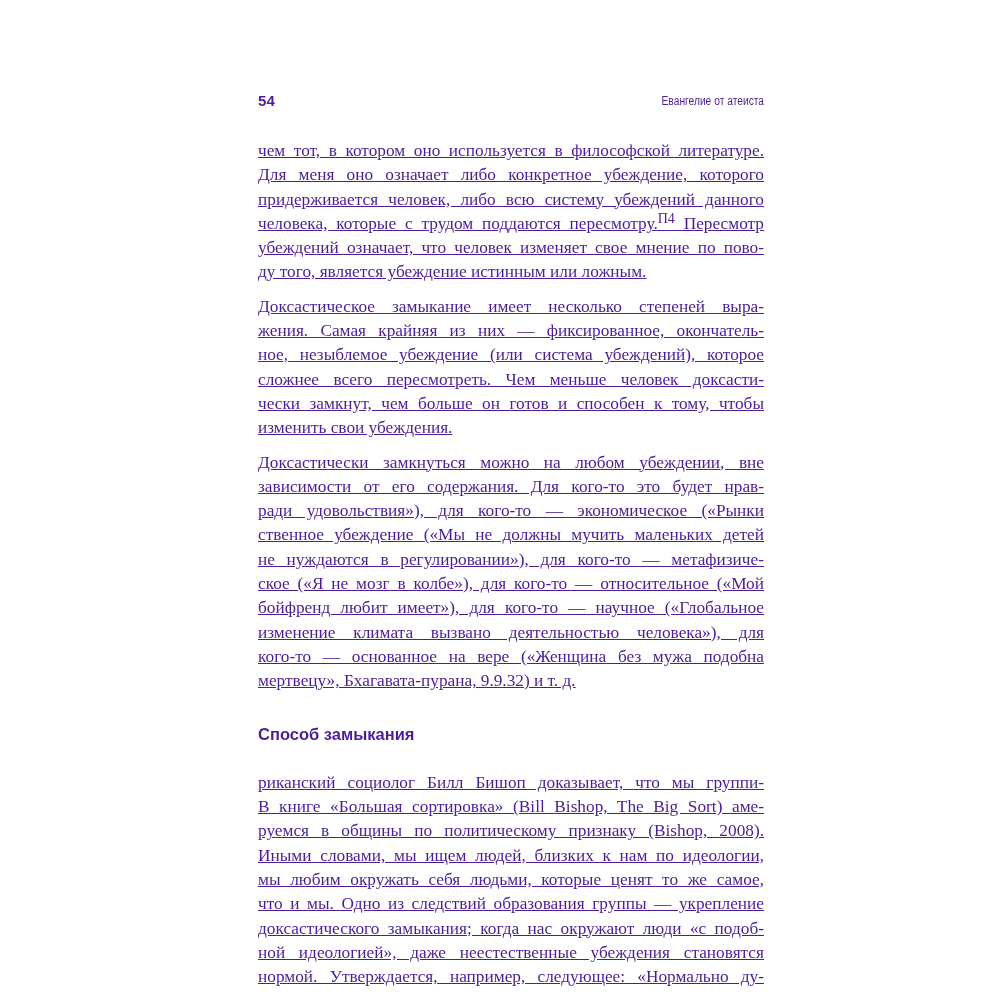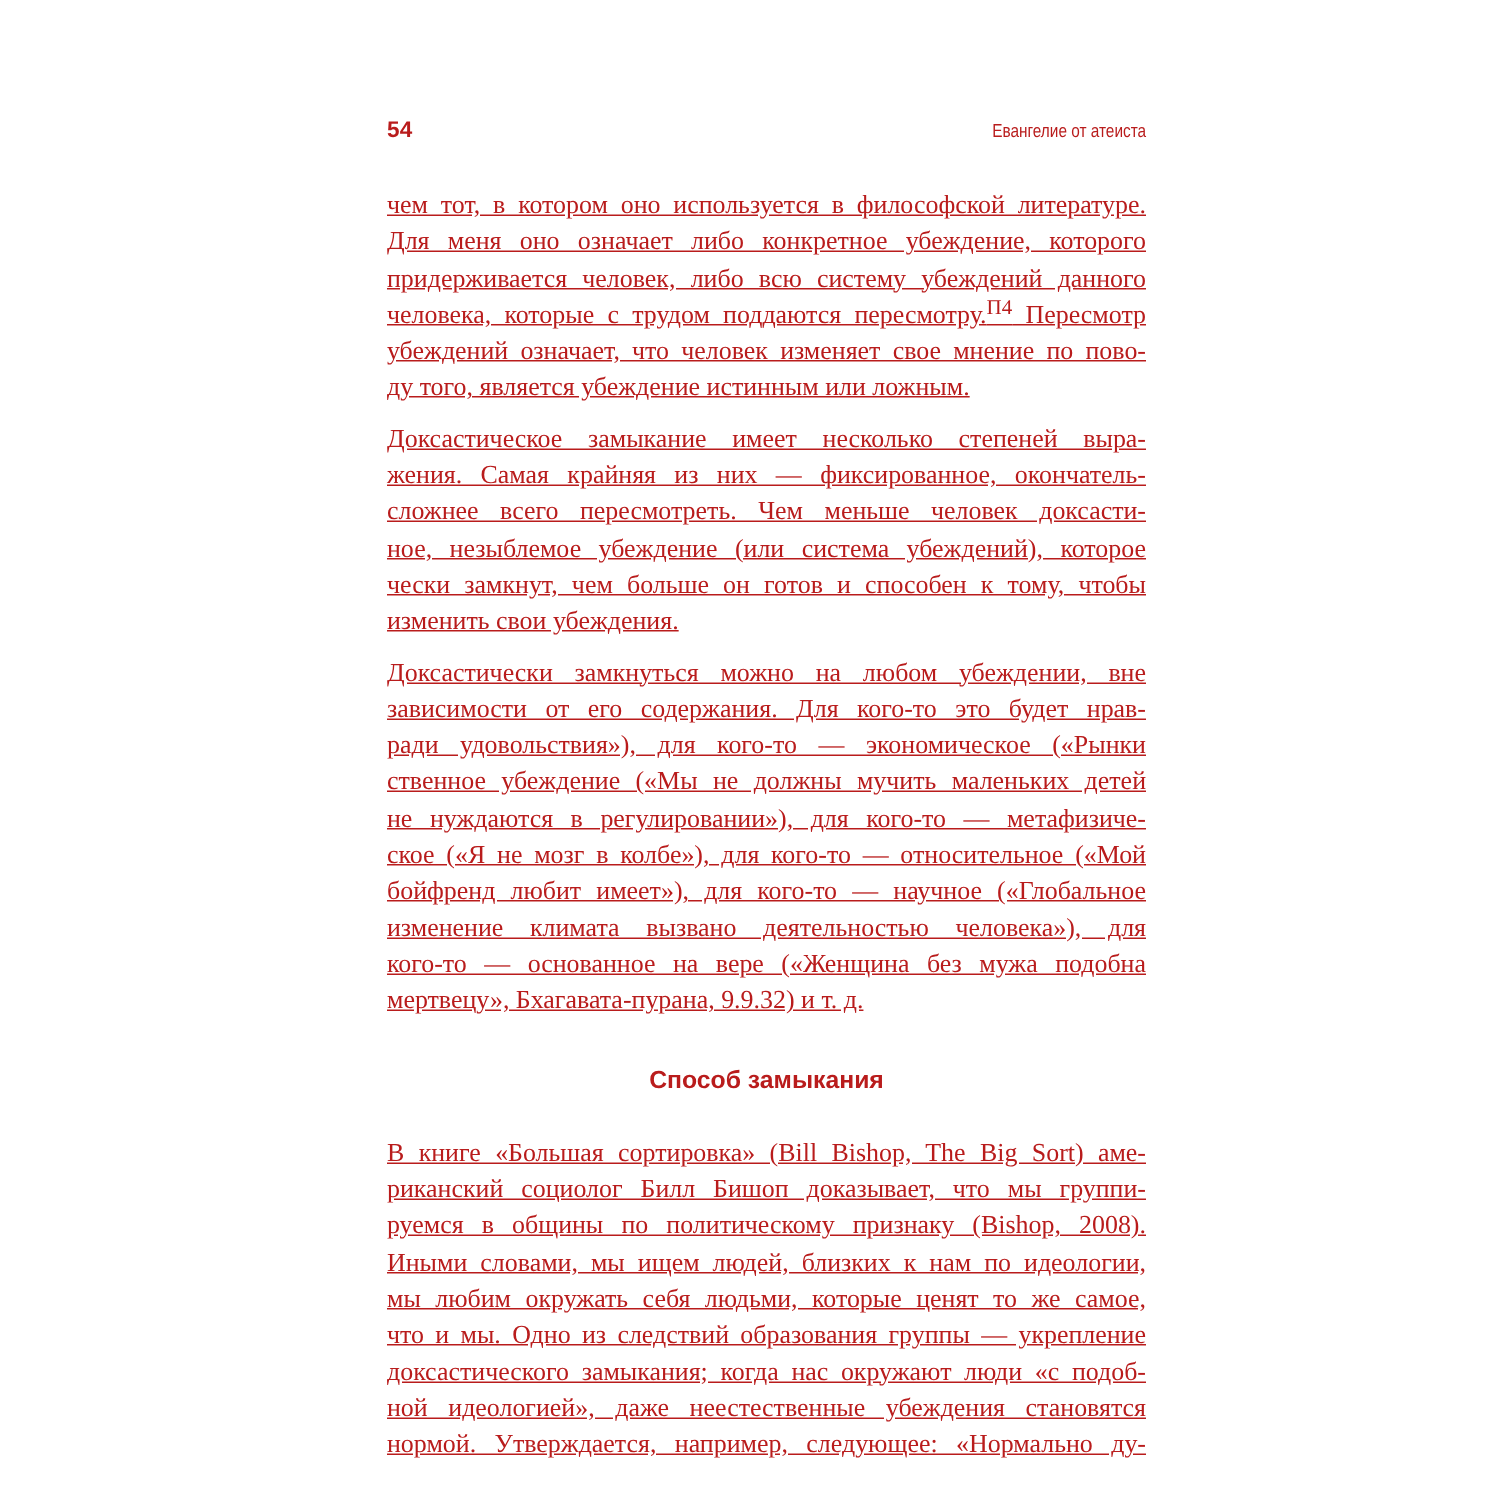--- a/index.html
+++ b/index.html
@@ -1,22 +1,22 @@
 <!DOCTYPE html>
 <html><head>
   <meta charset="utf-8">
   <style>
     html, body { margin: 0; padding: 0; background: #ffffff; }
     body { width: 1000px; height: 1000px; position: relative; overflow: hidden; }
     .page {
       position: absolute;
       left: 258px;
-      top: 78px;
+      top: 92px;
       width: 506px;
-      color: #b91c1c;
+      color: #4c1d95;
     }
     .running-head {
       position: relative;
       height: 22px;
       font-family: "Liberation Sans", sans-serif;
     }
     .page-number {
       position: absolute; left: 0; top: 0;
       font-weight: bold; font-size: 15px; letter-spacing: 0.2px;
     }
@@ -31,21 +31,21 @@
       line-height: 24.3px;
     }
     .para { margin: 0 0 10px 0; text-align: justify; text-decoration: underline; }
     .line { display: block; text-align: justify; text-align-last: justify; white-space: nowrap; }
     .line.last { text-align-last: left; }
     sup.note { font-size: 14px; vertical-align: 6px; line-height: 0; }
     .section-heading {
       font-family: "Liberation Sans", sans-serif;
       font-weight: bold;
       font-size: 16.5px;
-      text-align: center;
+      text-align: left;
       margin: 28px 0 25px 0;
     }
   </style>
 </head>
 <body>
 
 <div class="page">
   <div class="running-head">
     <span class="page-number">54</span>
     <span class="book-title">Евангелие от атеиста</span>
@@ -57,44 +57,44 @@
       <span class="line">Для меня оно означает либо конкретное убеждение, которого</span>
       <span class="line">придерживается человек, либо всю систему убеждений данного</span>
       <span class="line"><span>человека, которые с трудом поддаются пересмотру.</span><sup class="note">П4</sup><span> Пересмотр</span></span>
       <span class="line">убеждений означает, что человек изменяет свое мнение по пово-</span>
       <span class="line last">ду того, является убеждение истинным или ложным.</span>
     </p>
 
     <p class="para">
       <span class="line">Доксастическое замыкание имеет несколько степеней выра-</span>
       <span class="line">жения. Самая крайняя из них — фиксированное, окончатель-</span>
+      <span class="line">ное, незыблемое убеждение (или система убеждений), которое</span>
       <span class="line">сложнее всего пересмотреть. Чем меньше человек доксасти-</span>
-      <span class="line">ное, незыблемое убеждение (или система убеждений), которое</span>
       <span class="line">чески замкнут, чем больше он готов и способен к тому, чтобы</span>
       <span class="line last">изменить свои убеждения.</span>
     </p>
 
     <p class="para">
       <span class="line">Доксастически замкнуться можно на любом убеждении, вне</span>
       <span class="line">зависимости от его содержания. Для кого-то это будет нрав-</span>
       <span class="line">ради удовольствия»), для кого-то — экономическое («Рынки</span>
       <span class="line">ственное убеждение («Мы не должны мучить маленьких детей</span>
       <span class="line">не нуждаются в регулировании»), для кого-то — метафизиче-</span>
       <span class="line">ское («Я не мозг в колбе»), для кого-то — относительное («Мой</span>
       <span class="line">бойфренд любит имеет»), для кого-то — научное («Глобальное</span>
       <span class="line">изменение климата вызвано деятельностью человека»), для</span>
       <span class="line">кого-то — основанное на вере («Женщина без мужа подобна</span>
       <span class="line last">мертвецу», Бхагавата-пурана, 9.9.32) и т. д.</span>
     </p>
 
     <h2 class="section-heading">Способ замыкания</h2>
 
     <p class="para">
+      <span class="line">риканский социолог Билл Бишоп доказывает, что мы группи-</span>
       <span class="line">В книге «Большая сортировка» (Bill Bishop, The Big Sort) аме-</span>
-      <span class="line">риканский социолог Билл Бишоп доказывает, что мы группи-</span>
       <span class="line">руемся в общины по политическому признаку (Bishop, 2008).</span>
       <span class="line">Иными словами, мы ищем людей, близких к нам по идеологии,</span>
       <span class="line">мы любим окружать себя людьми, которые ценят то же самое,</span>
       <span class="line">что и мы. Одно из следствий образования группы — укрепление</span>
       <span class="line">доксастического замыкания; когда нас окружают люди «с подоб-</span>
       <span class="line">ной идеологией», даже неестественные убеждения становятся</span>
       <span class="line">нормой. Утверждается, например, следующее: «Нормально ду-</span>
     </p>
   </div>
 </div>

